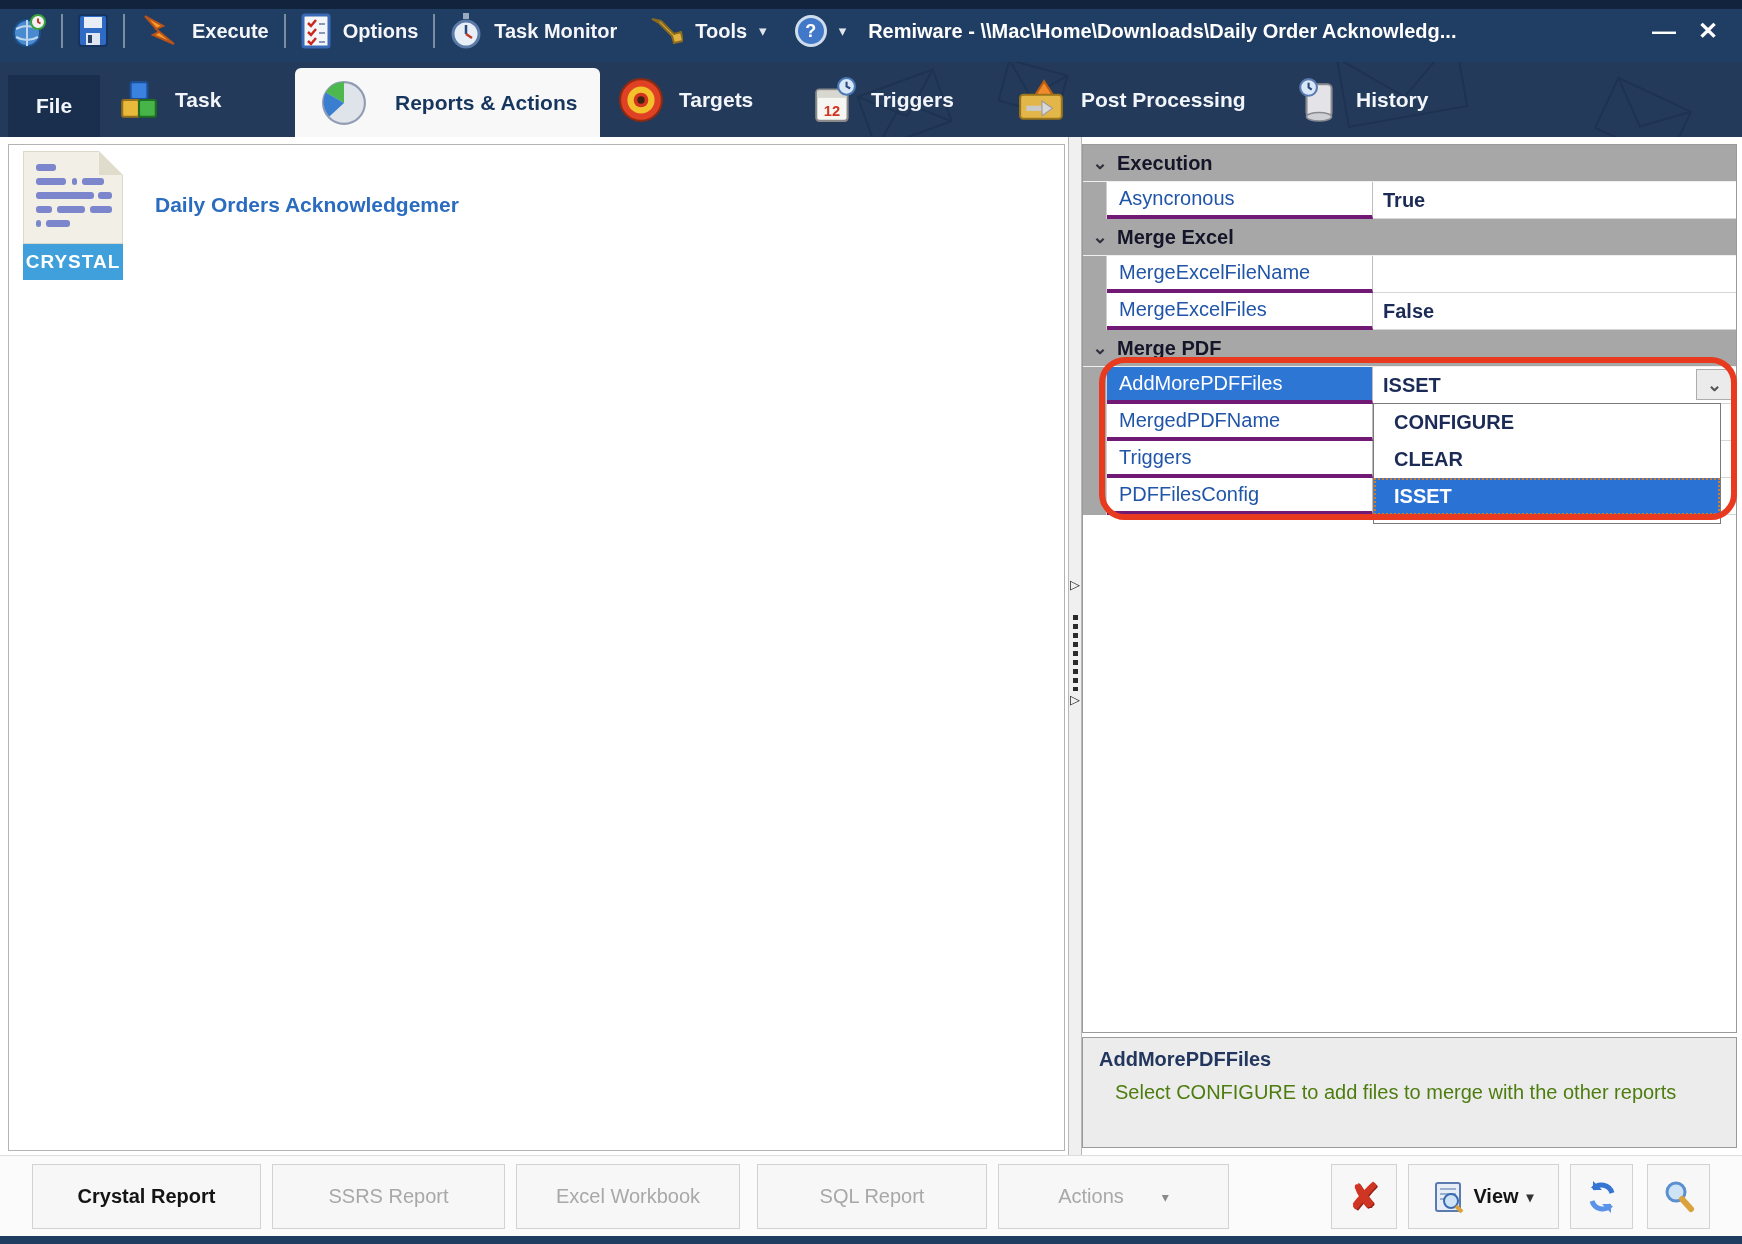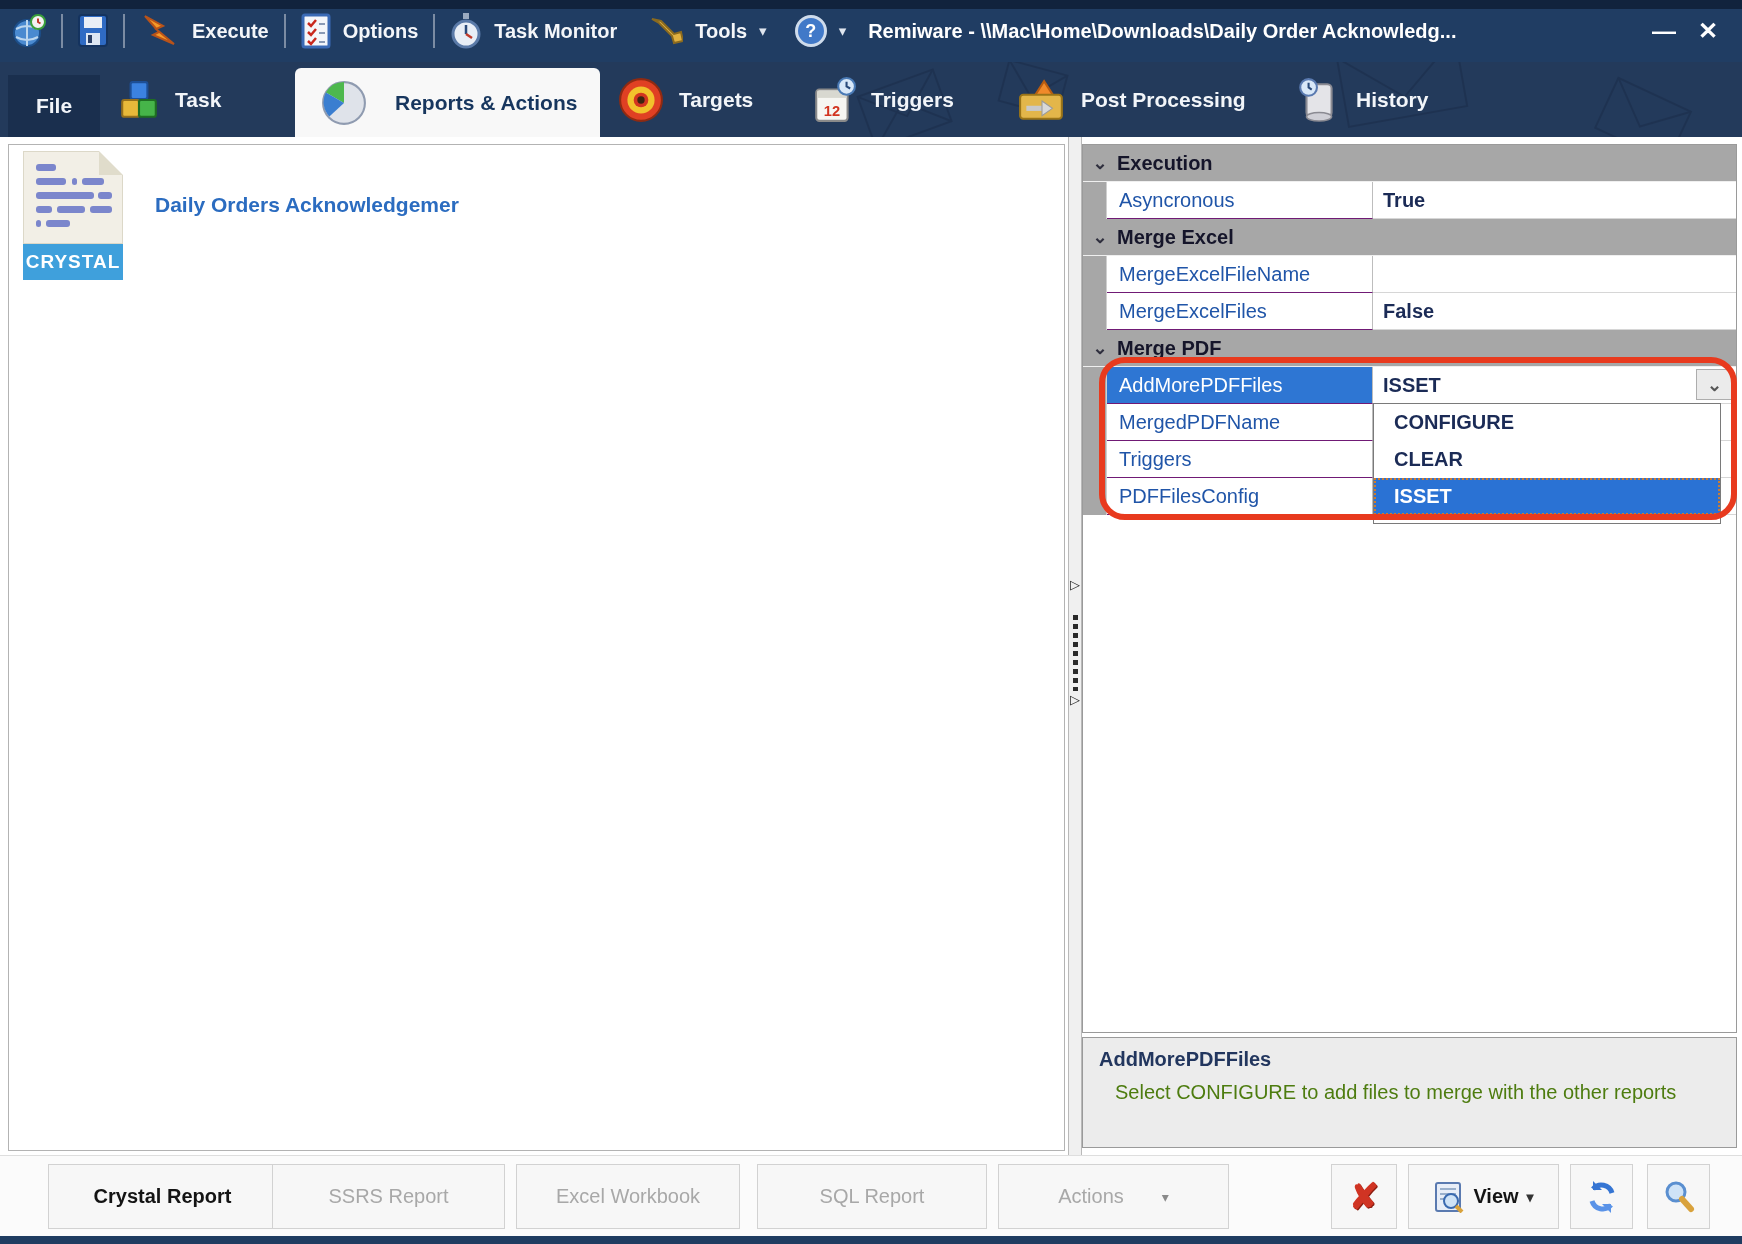--- a/index.html
+++ b/index.html
@@ -56,21 +56,21 @@
 
   
   .prop-grid{position:absolute;left:1082px;top:144px;width:655px;height:889px;background:#ffffff;
              border:1px solid #9a9a9a;}
   .psec{display:flex;align-items:center;height:37px;background:#a7a7a7;border-bottom:1px solid #efefef;cursor:pointer;}
   .psec .chev{width:34px;text-align:center;font-size:18px;font-weight:bold;color:#2f2f3e;}
   .psec .sec-label{font-size:20px;font-weight:bold;color:#15152a;}
   .prow{display:flex;height:37px;}
   .gutter{width:24px;background:#a7a7a7;border-right:1px solid #cfcfcf;}
   .pname{width:266px;background:#fff;color:#2055a8;font-size:20px;display:flex;align-items:center;
-         padding-left:12px;border-right:1px solid #bdbdbd;border-bottom:1px solid #701a75;cursor:pointer;}
+         padding-left:12px;border-right:1px solid #bdbdbd;border-bottom:4px solid #701a75;cursor:pointer;}
   .pname.sel{background:#2e76d3;color:#fff;}
   .pval{flex:1;position:relative;background:#fff;color:#1b2b56;font-size:20px;font-weight:bold;
         display:flex;align-items:center;padding-left:10px;border-bottom:1px solid #d6d6d6;cursor:pointer;}
   .combo-btn{position:absolute;right:3px;top:2px;width:37px;height:31px;background:#ebebeb;
              border:1px solid #adadad;display:flex;align-items:center;justify-content:center;
              color:#555;font-size:18px;font-weight:bold;cursor:pointer;}
 
   
   .dropdown{position:absolute;left:1373px;top:403px;width:348px;height:121px;background:#fff;
             border:1px solid #7a7a7a;z-index:5;}
@@ -344,21 +344,21 @@
   </div>
 
   <div class="red-rect"></div>
 
   <div class="desc-panel">
     <div class="desc-title">AddMorePDFFiles</div>
     <div class="desc-text">Select CONFIGURE to add files to merge with the other reports</div>
   </div>
 
   <div class="bottom-bar">
-    <div class="btn enabled" style="left:32px;width:229px;margin-left:16px;">
+    <div class="btn enabled" style="left:32px;width:229px;">
       <span>Crystal Report</span>
     </div>
     <div class="btn disabled" style="left:272px;width:233px;">
       <span>SSRS Report</span>
     </div>
     <div class="btn disabled" style="left:516px;width:224px;">
       <span>Excel Workbook</span>
     </div>
     <div class="btn disabled" style="left:757px;width:230px;">
       <span>SQL Report</span>

